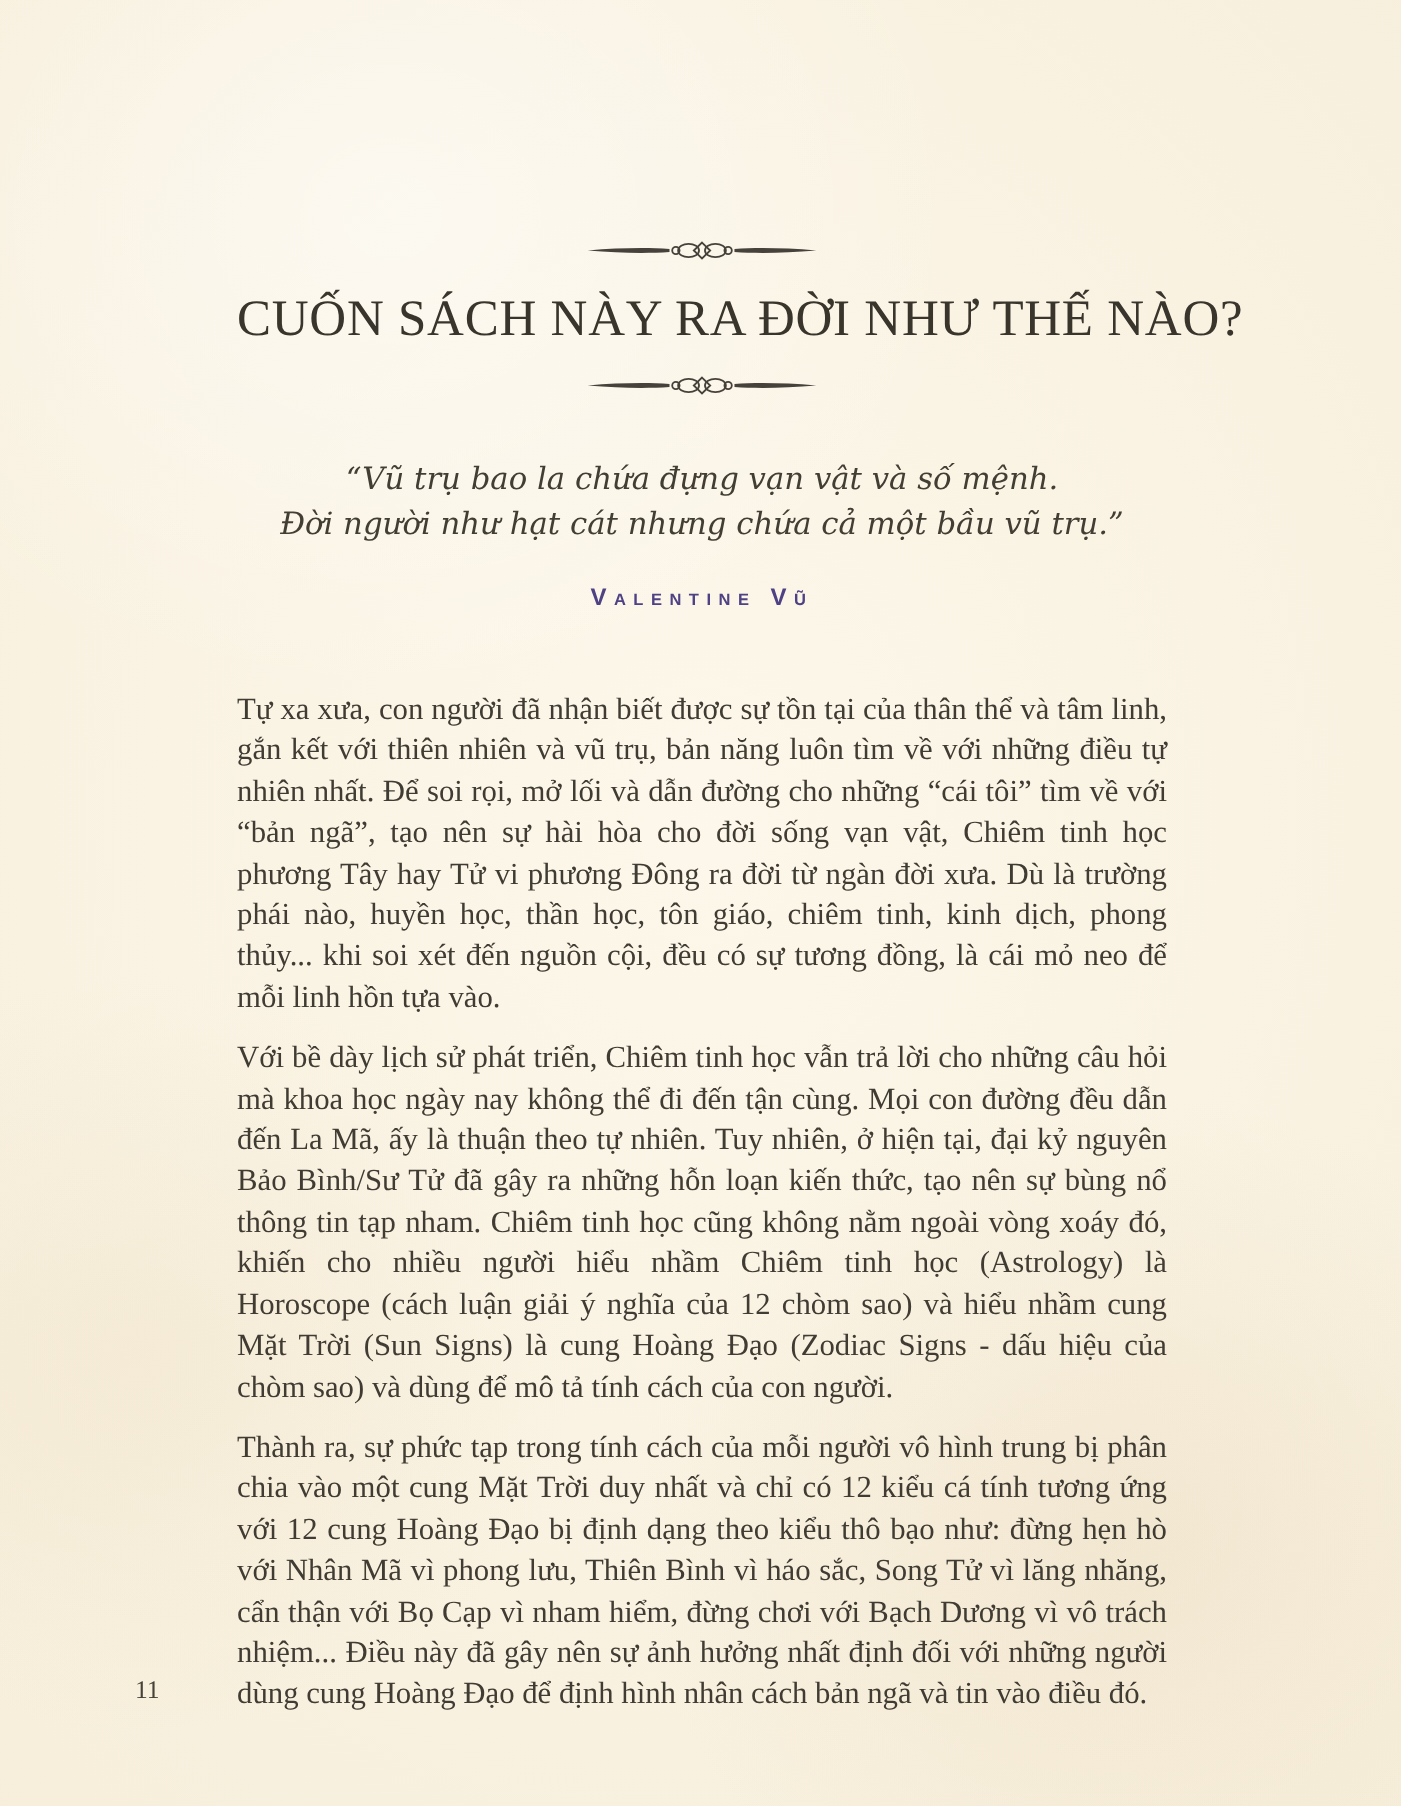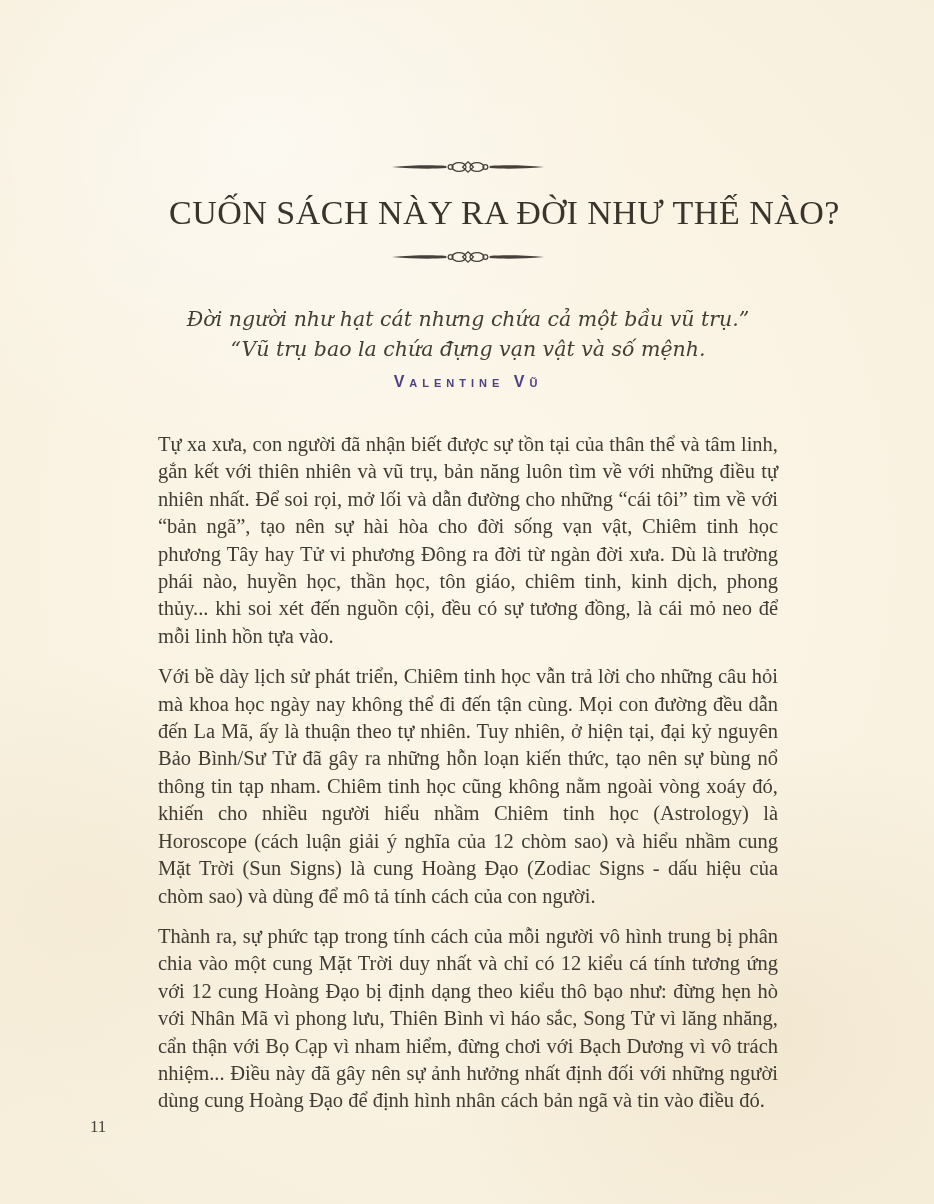--- a/index.html
+++ b/index.html
@@ -30,51 +30,51 @@
     top: 156px;
     width: 620px;
   }
   .ornament-row {
     text-align: center;
     height: 22px;
     line-height: 0;
   }
   .ornament-row svg { display: inline-block; }
   .chapter-title {
-    margin: 16px 0 14px 11px;
+    margin: 16px 0 14px 0;
     font-size: 34px;
     font-weight: 400;
     letter-spacing: 0.5px;
     text-align: center;
     color: #39352c;
     white-space: nowrap;
     font-family: "Liberation Serif", serif;
   }
   .epigraph {
     margin-top: 36px;
     text-align: center;
   }
   .epigraph-line {
     font-style: italic;
     font-size: 20.5px;
     line-height: 30px;
     color: #433e34;
     font-family: "DejaVu Serif", serif;
   }
   .epigraph-attribution {
-    margin-top: 9px;
+    margin-top: 26px;
     font-family: "Liberation Sans", sans-serif;
     font-variant: small-caps;
     font-weight: 700;
     font-size: 16px;
     letter-spacing: 5px;
     color: #4e4184;
   }
   .body-text {
-    margin-top: 40px;
+    margin-top: 52px;
   }
   .body-text p {
     margin: 0 0 13px 0;
     font-size: 20.5px;
     line-height: 27.4px;
     text-align: justify;
     text-justify: inter-word;
     color: #403c33;
     font-family: "Liberation Serif", serif;
   }
@@ -117,22 +117,22 @@
           <ellipse cx="75.5" cy="11" rx="7.4" ry="4.7"></ellipse>
           <path d="M85,5.4 L90.8,11 L85,16.6 L79.2,11 Z"></path>
           <ellipse cx="94.5" cy="11" rx="7.4" ry="4.7"></ellipse>
           <circle cx="103.5" cy="11" r="2.6"></circle>
           <path d="M166,11 C 144,9.1 124,8.8 108,9.9 L108,12.1 C 124,13.2 144,12.9 166,11 Z" fill="#46413a" stroke="none"></path>
         </g>
       </svg>
     </div>
 
     <div class="epigraph">
+      <div class="epigraph-line">“Vũ trụ bao la chứa đựng vạn vật và số mệnh.</div>
       <div class="epigraph-line">Đời người như hạt cát nhưng chứa cả một bầu vũ trụ.”</div>
-      <div class="epigraph-line">“Vũ trụ bao la chứa đựng vạn vật và số mệnh.</div>
       <div class="epigraph-attribution">Valentine Vũ</div>
     </div>
 
     <div class="body-text">
       <p>Tự xa xưa, con người đã nhận biết được sự tồn tại của thân thể và tâm linh, gắn kết với thiên nhiên và vũ trụ, bản năng luôn tìm về với những điều tự nhiên nhất. Để soi rọi, mở lối và dẫn đường cho những “cái tôi” tìm về với “bản ngã”, tạo nên sự hài hòa cho đời sống vạn vật, Chiêm tinh học phương Tây hay Tử vi phương Đông ra đời từ ngàn đời xưa. Dù là trường phái nào, huyền học, thần học, tôn giáo, chiêm tinh, kinh dịch, phong thủy... khi soi xét đến nguồn cội, đều có sự tương đồng, là cái mỏ neo để mỗi linh hồn tựa vào.</p>
       <p>Với bề dày lịch sử phát triển, Chiêm tinh học vẫn trả lời cho những câu hỏi mà khoa học ngày nay không thể đi đến tận cùng. Mọi con đường đều dẫn đến La Mã, ấy là thuận theo tự nhiên. Tuy nhiên, ở hiện tại, đại kỷ nguyên Bảo Bình/Sư Tử đã gây ra những hỗn loạn kiến thức, tạo nên sự bùng nổ thông tin tạp nham. Chiêm tinh học cũng không nằm ngoài vòng xoáy đó, khiến cho nhiều người hiểu nhầm Chiêm tinh học (Astrology) là Horoscope (cách luận giải ý nghĩa của 12 chòm sao) và hiểu nhầm cung Mặt Trời (Sun Signs) là cung Hoàng Đạo (Zodiac Signs - dấu hiệu của chòm sao) và dùng để mô tả tính cách của con người.</p>
       <p>Thành ra, sự phức tạp trong tính cách của mỗi người vô hình trung bị phân chia vào một cung Mặt Trời duy nhất và chỉ có 12 kiểu cá tính tương ứng với 12 cung Hoàng Đạo bị định dạng theo kiểu thô bạo như: đừng hẹn hò với Nhân Mã vì phong lưu, Thiên Bình vì háo sắc, Song Tử vì lăng nhăng, cẩn thận với Bọ Cạp vì nham hiểm, đừng chơi với Bạch Dương vì vô trách nhiệm... Điều này đã gây nên sự ảnh hưởng nhất định đối với những người dùng cung Hoàng Đạo để định hình nhân cách bản ngã và tin vào điều đó.</p>
     </div>
 
   </div>

